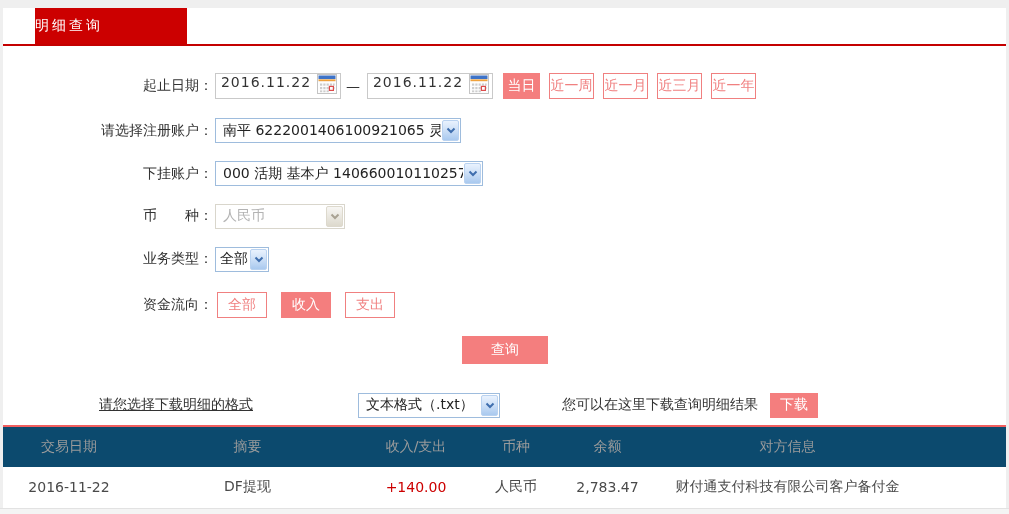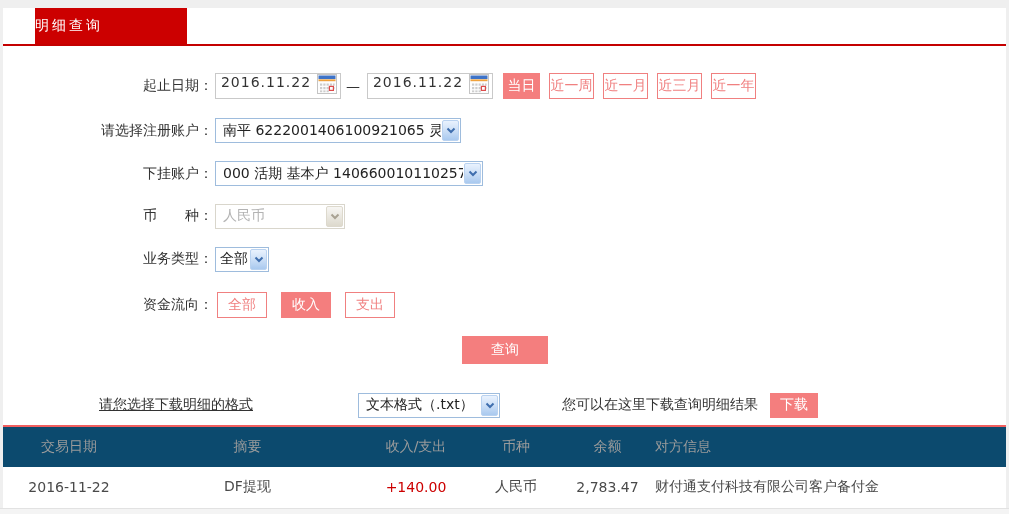--- a/index.html
+++ b/index.html
@@ -55,21 +55,21 @@
   .dl-sel { width:142px; margin-left:6px; }
   .dl-label2 { margin-left:62px; color:#333; }
   .dl-btn { width:48px; height:25px; margin-left:12px; }
 
   
   .tbl-topline { position:absolute; left:3px; right:3px; top:425px; height:2px; background:#f25f5f; }
   .tbl-header { position:absolute; left:3px; right:3px; top:427px; height:40px; background:#0c4a6e; color:#9b9b9b; display:flex; align-items:center; }
   .tbl-row { position:absolute; left:3px; right:3px; top:467px; height:40px; background:#fff; color:#4a4a4a; display:flex; align-items:center; }
   .c1 { width:132px; text-align:center; } .c2 { width:225px; text-align:center; }
   .c3 { width:112px; text-align:center; } .c4 { width:88px;  text-align:center; }
-  .c5 { width:95px;  text-align:center; } .c6 { width:265px; text-align:left; }
+  .c5 { width:95px;  text-align:center; } .c6 { width:265px; text-align:center; }
   .c7 { flex:1; text-align:center; }
   .amount-in { color:#cc0000; }
   .detail-btn { width:38px; height:25px; font-size:13px; }
 </style>
 </head>
 <body>
 
 <div id="page">
 
   <div class="strip-top"></div>

